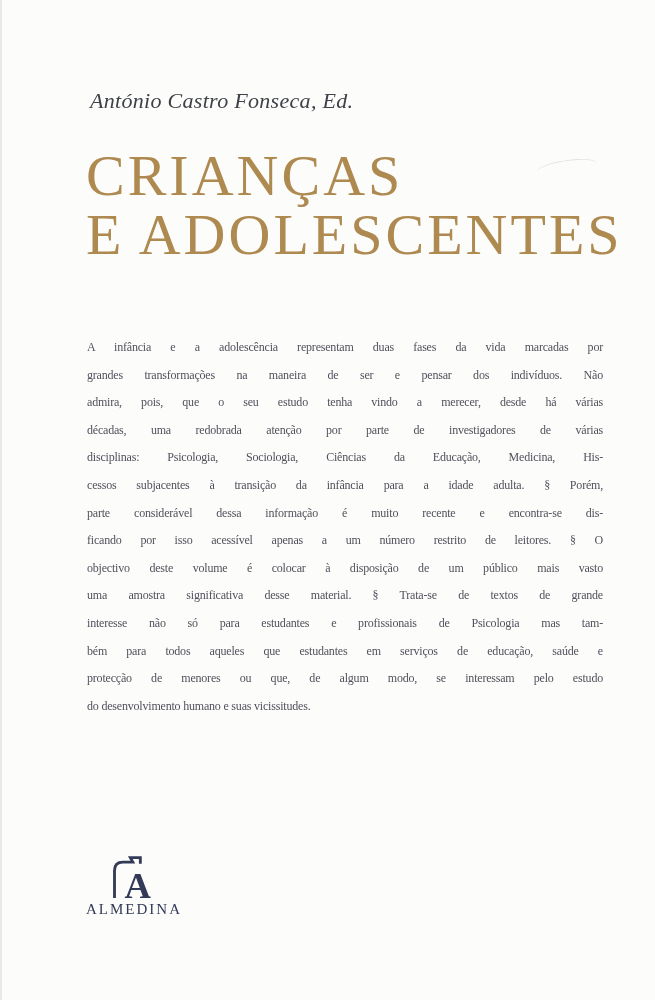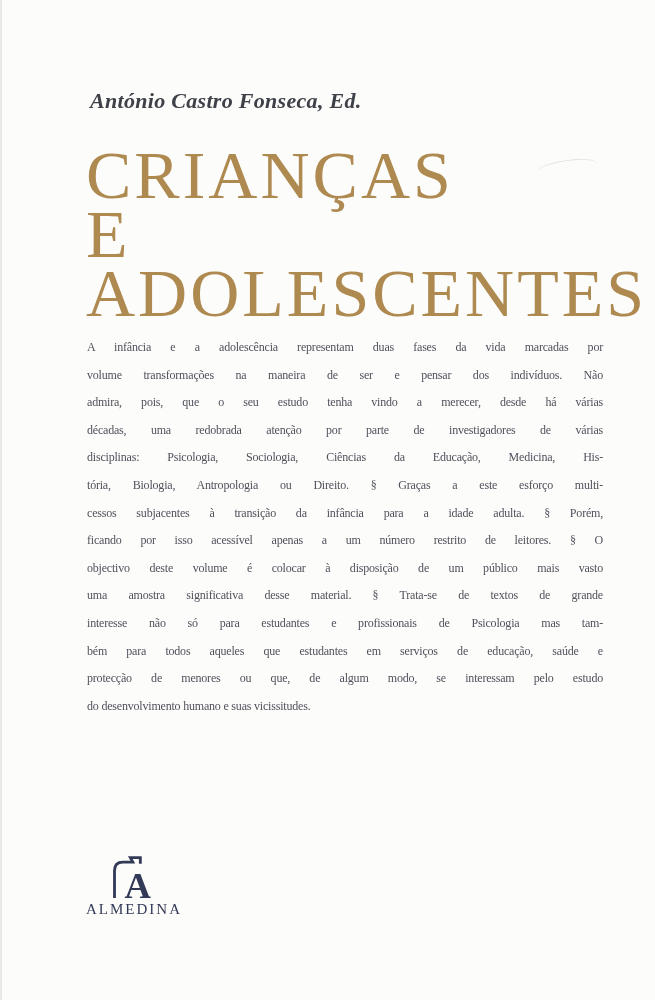--- a/index.html
+++ b/index.html
@@ -15,25 +15,25 @@
     width:655px;height:1000px;
     background:var(--background);
     border-left:2px solid #e9e9e6;
     box-sizing:border-box;
     overflow:hidden;
     font-family:"Liberation Serif","DejaVu Serif",serif;
   }
   .author{
     position:absolute;left:88px;top:88px;width:420px;
     font-style:italic;font-size:22px;line-height:26px;
-    color:var(--author);letter-spacing:.3px;font-weight:bold;
+    color:var(--author);letter-spacing:.3px;
   }
   .title{
     position:absolute;left:84px;top:146px;width:540px;
-    font-size:68px;line-height:59px;letter-spacing:3px;
+    font-size:58px;line-height:59px;letter-spacing:3px;
     color:var(--title);font-weight:normal;margin:0;
   }
   .subtitle{
     position:absolute;left:86px;top:280px;width:480px;
     font-size:20px;letter-spacing:.8px;
     color:var(--navy);
   }
   .body-block{
     position:absolute;left:85px;top:334px;width:516px;
     font-size:12px;line-height:27.6px;
@@ -69,26 +69,26 @@
 
 <div class="page">
 
   <div class="author">António Castro Fonseca, Ed.</div>
 
   <h1 class="title"><span>CRIANÇAS</span><br><span>E ADOLESCENTES</span></h1>
 
 
   <div class="body-block">
     <div class="body-line">A infância e a adolescência representam duas fases da vida marcadas por</div>
-    <div class="body-line">volume transformações na maneira de ser e pensar dos indivíduos. Não</div>
+    <div class="body-line">grandes transformações na maneira de ser e pensar dos indivíduos. Não</div>
     <div class="body-line">admira, pois, que o seu estudo tenha vindo a merecer, desde há várias</div>
     <div class="body-line">décadas, uma redobrada atenção por parte de investigadores de várias</div>
     <div class="body-line">disciplinas: Psicologia, Sociologia, Ciências da Educação, Medicina, His-</div>
-    <div class="body-line">tória, Biologia, Antropologia ou Direito. § Graças a este esforço multi-</div>
     <div class="body-line">cessos subjacentes à transição da infância para a idade adulta. § Porém,</div>
+    <div class="body-line">parte considerável dessa informação é muito recente e encontra-se dis-</div>
     <div class="body-line">ficando por isso acessível apenas a um número restrito de leitores. § O</div>
     <div class="body-line">objectivo deste volume é colocar à disposição de um público mais vasto</div>
     <div class="body-line">uma amostra significativa desse material. § Trata-se de textos de grande</div>
     <div class="body-line">interesse não só para estudantes e profissionais de Psicologia mas tam-</div>
     <div class="body-line">bém para todos aqueles que estudantes em serviços de educação, saúde e</div>
     <div class="body-line">protecção de menores ou que, de algum modo, se interessam pelo estudo</div>
     <div class="body-line last">do desenvolvimento humano e suas vicissitudes.</div>
   </div>
 
   <div class="logo">

